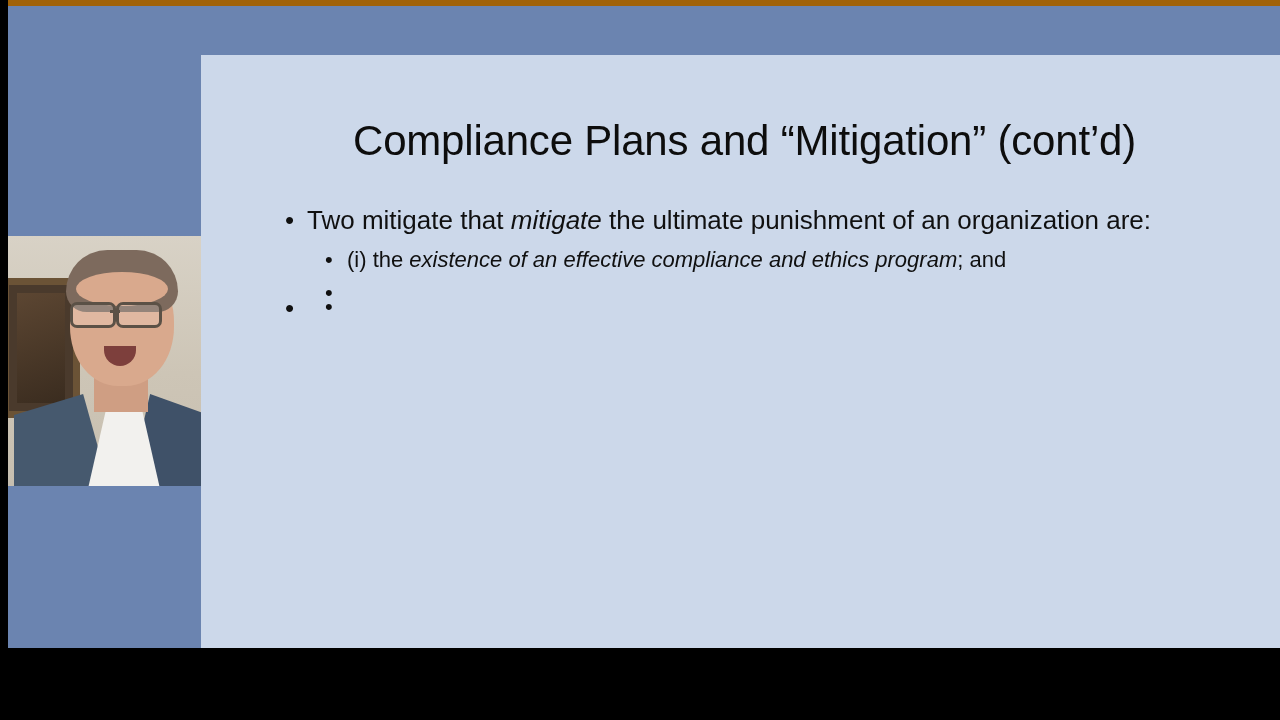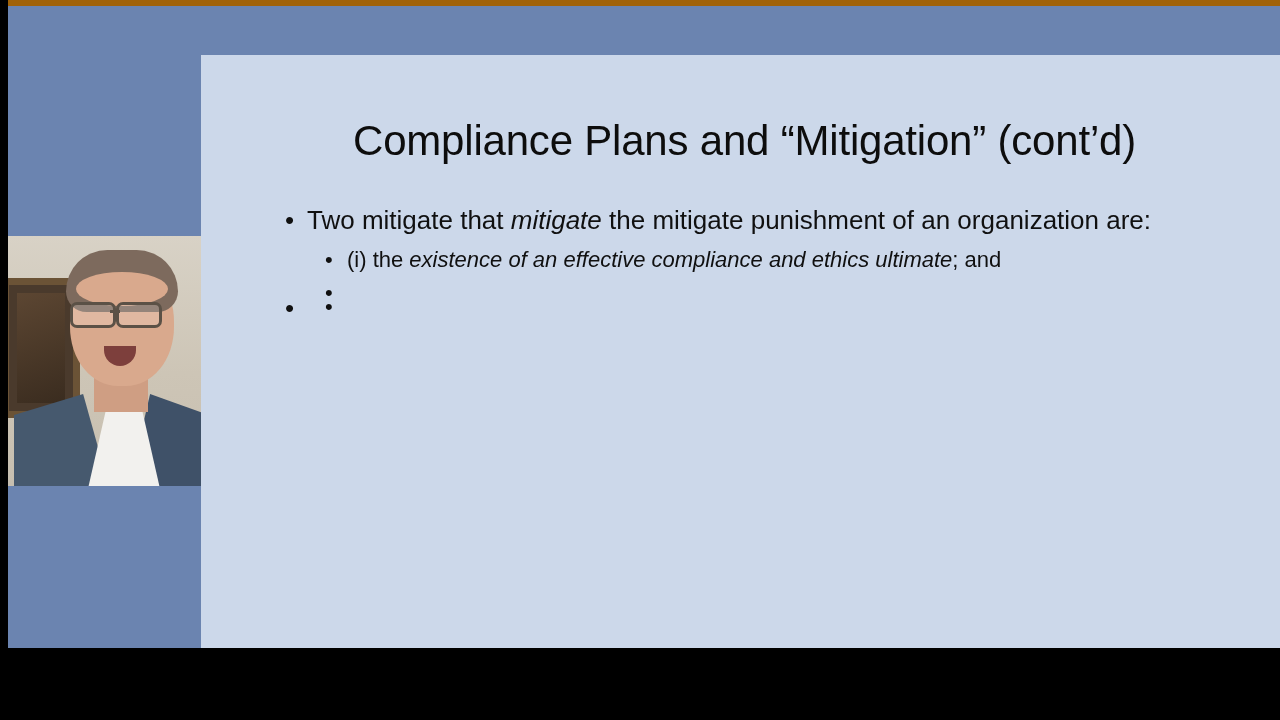--- a/index.html
+++ b/index.html
@@ -295,26 +295,26 @@
   </div>
 
   <div id="slide">
 
     <div id="slide-title">Compliance Plans and “Mitigation” (cont’d)</div>
 
     <div id="bullets">
 
       <div class="lvl1">
         <span class="dot">•</span>
-        <span>Two mitigate that </span><span class="bi">mitigate</span><span> the mitigate punishment of an organization are:</span>
+        <span>Two mitigate that </span><span class="bi">mitigate</span><span> the ultimate punishment of an organization are:</span>
       </div>
 
       <div class="lvl2">
         <span class="dot">•</span>
-        <span>(i) the </span><span class="bi">existence of an effective compliance and ethics ultimate</span><span>; and</span>
+        <span>(i) the </span><span class="bi">existence of an effective compliance and ethics program</span><span>; and</span>
       </div>
 
       <div class="lvl2" style="margin-bottom:16px;">
         <span class="dot">•</span>
       </div>
 
       <div class="lvl1">
         <span class="dot">•</span>
       </div>
 

